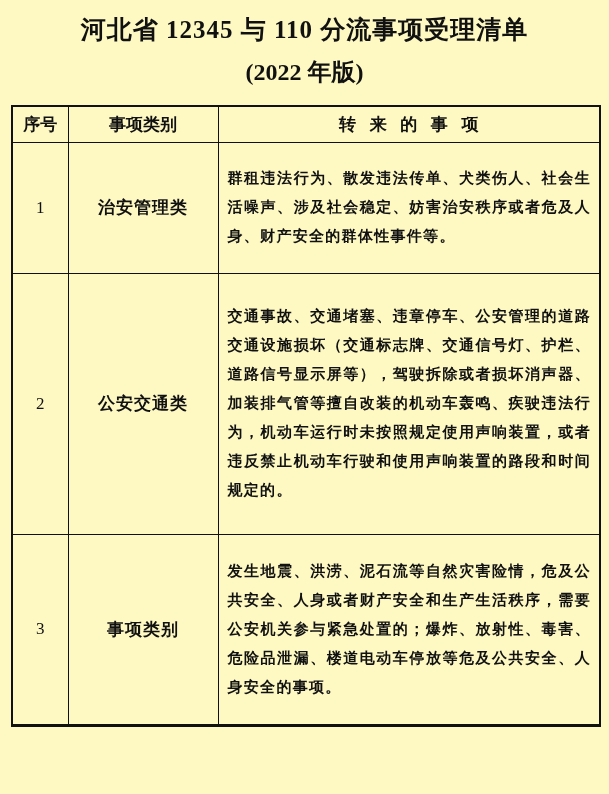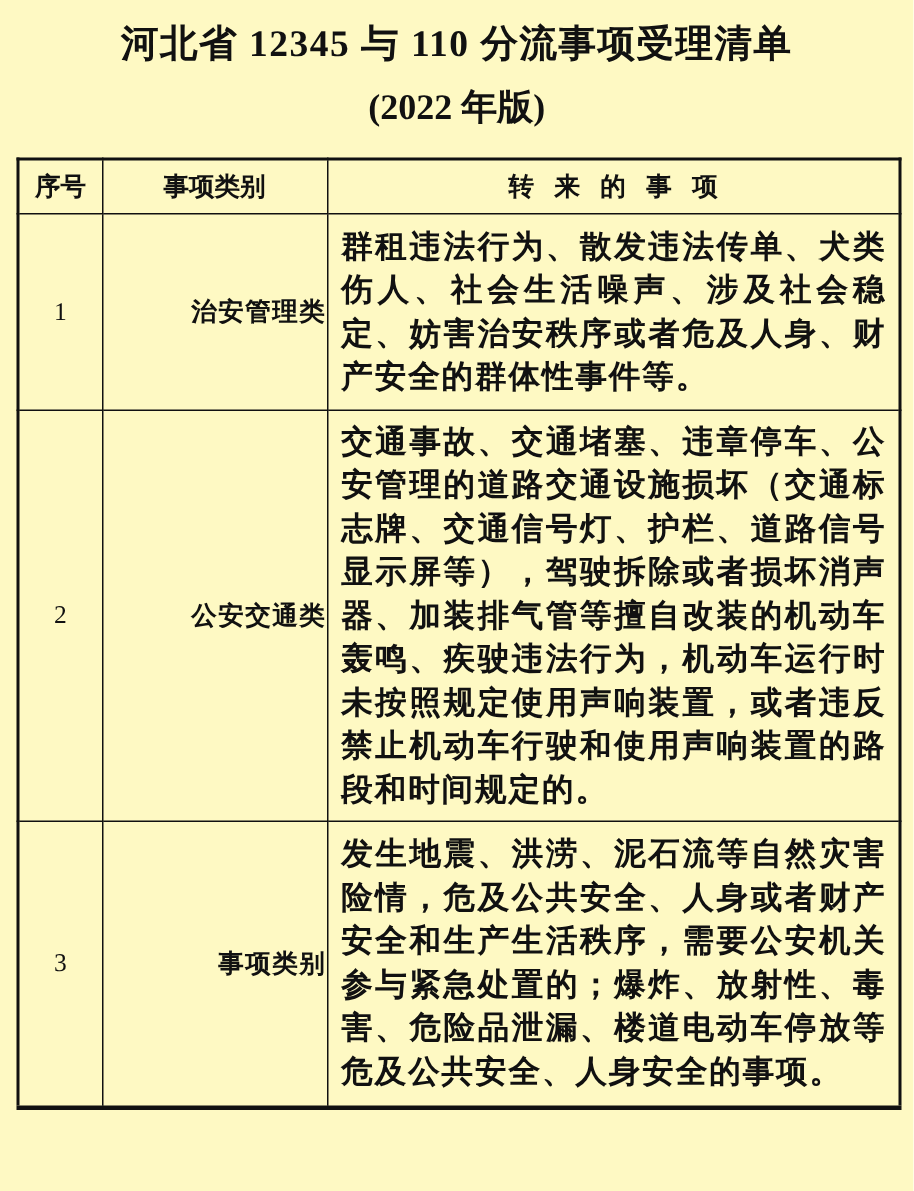--- a/index.html
+++ b/index.html
@@ -60,28 +60,28 @@
   th.th-scope {
     letter-spacing: 0.8em;
     padding-left: 0.8em; 
   }
   td.cell-no {
     text-align: center;
     font-size: 17px;
     font-weight: normal;
   }
   td.cell-category {
-    text-align: right;
+    text-align: center;
     font-size: 17px;
     font-weight: 600;
     letter-spacing: 1px;
   }
   td.cell-scope {
     padding: 6px 8px 6px 9px;
-    font-size: 21px;
+    font-size: 15px;
     font-weight: 600;
     line-height: 29px;
     letter-spacing: 1.3px;
     text-align: justify;
     text-justify: inter-character;
   }
   tr.row-1 { height: 131px; }
   tr.row-2 { height: 261px; }
   tr.row-3 { height: 191px; }
 </style>

